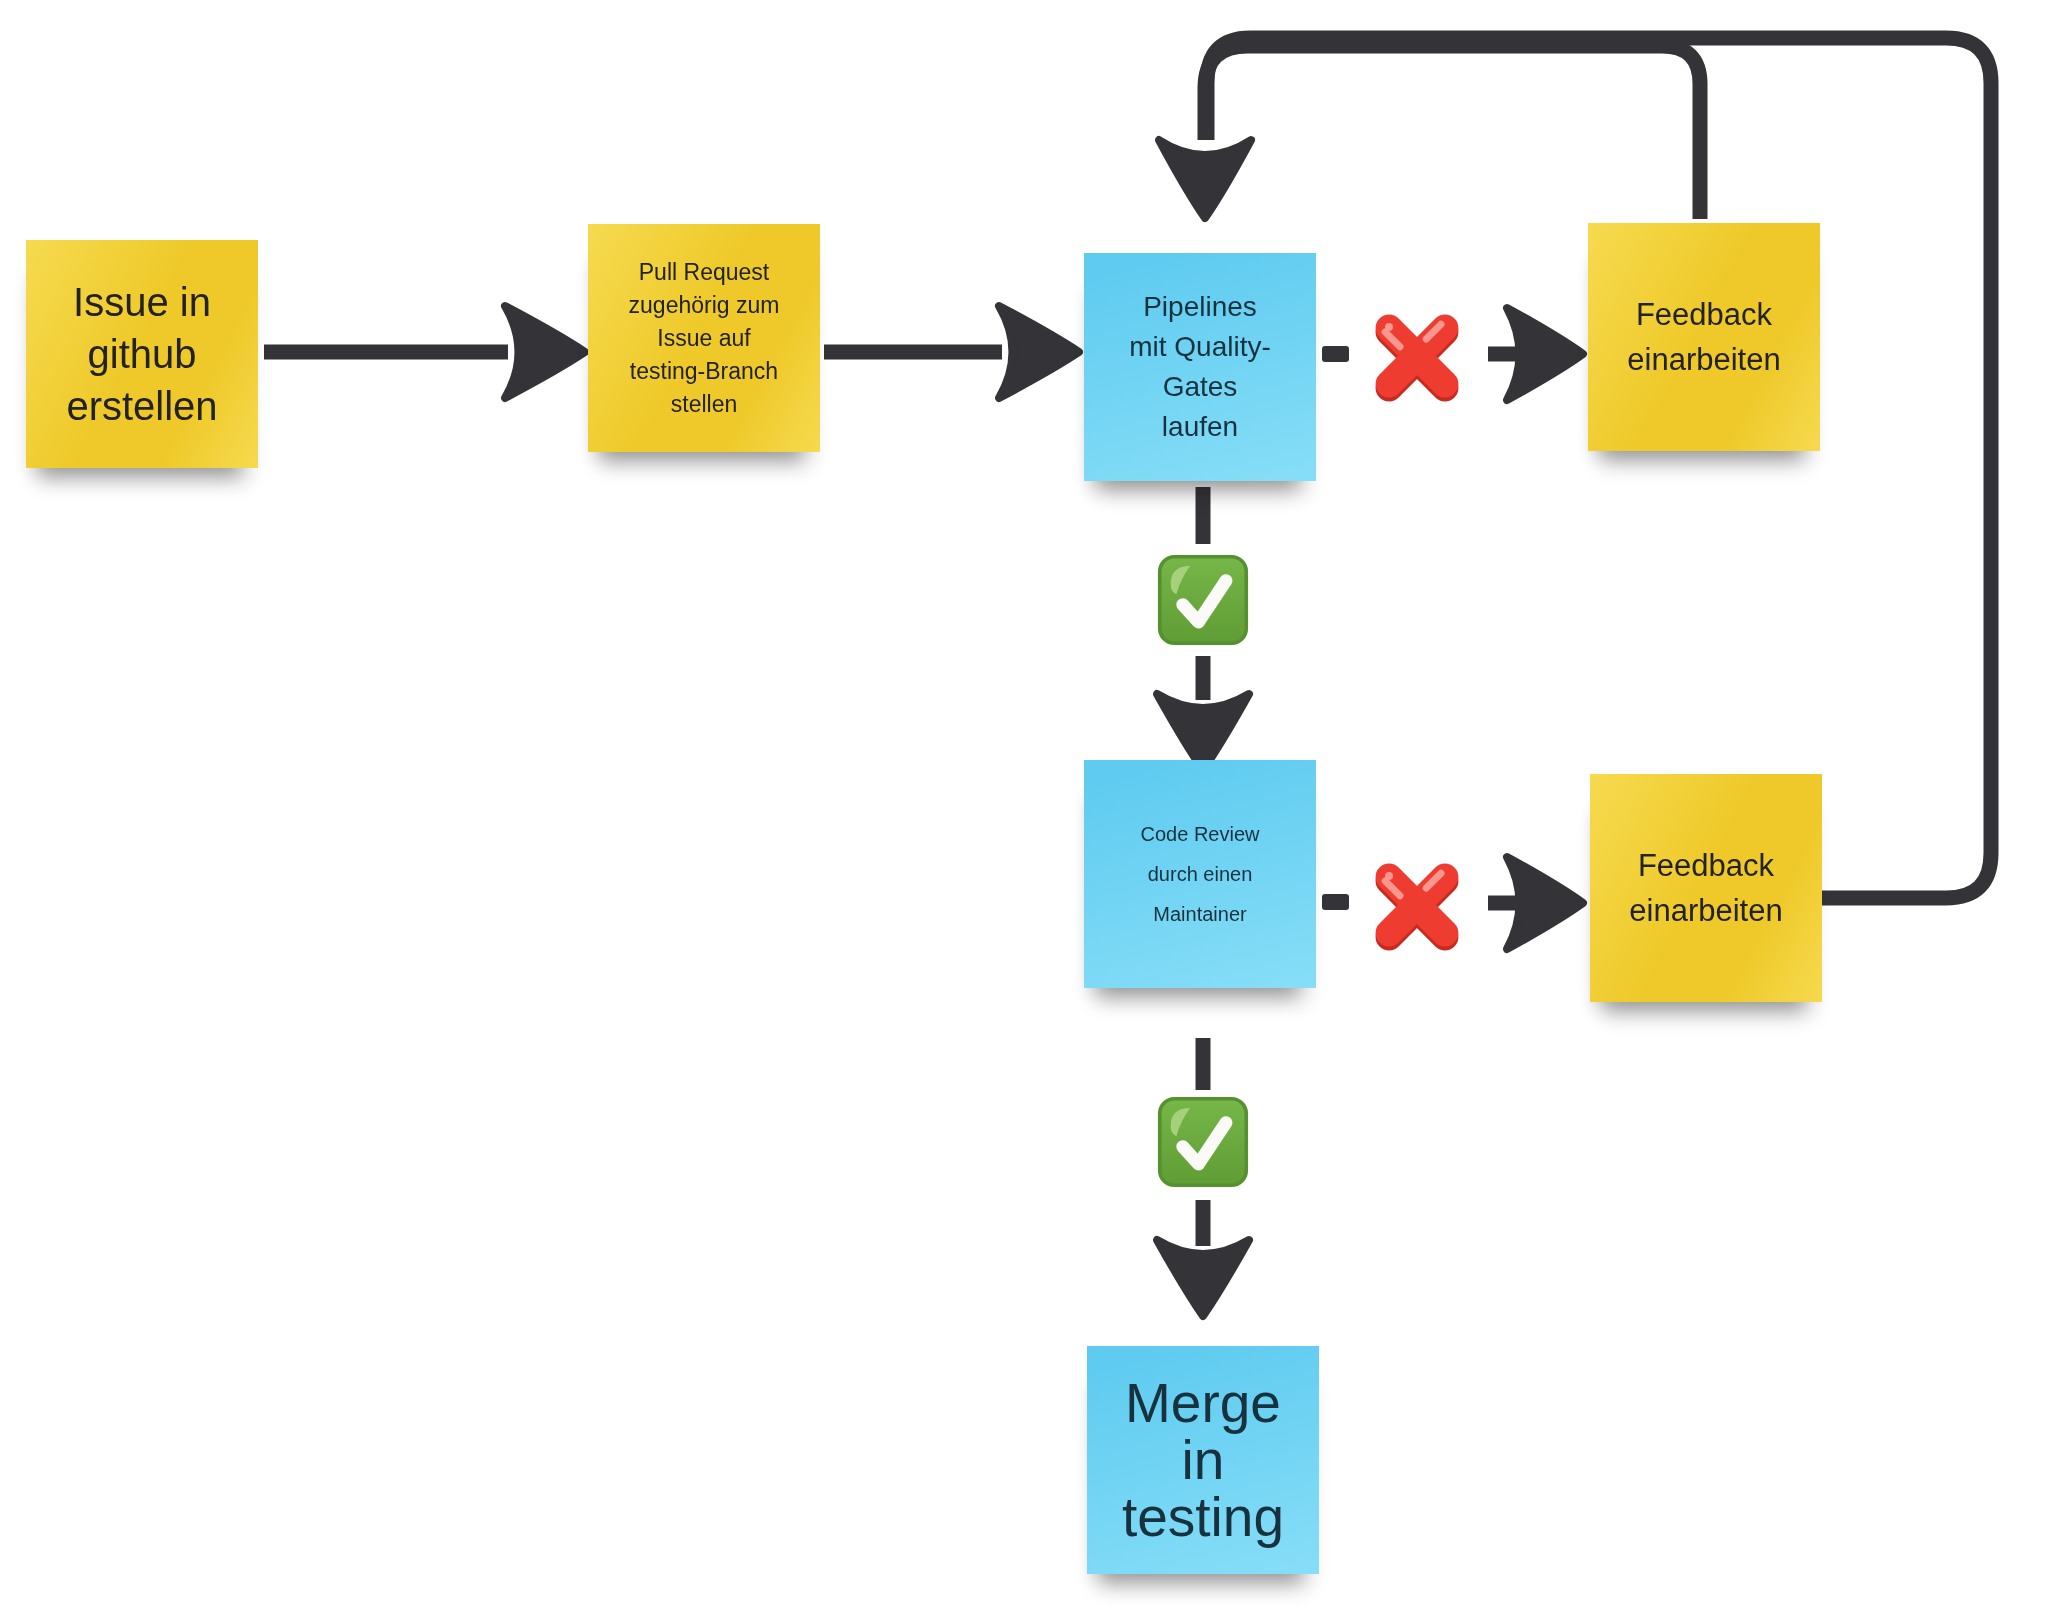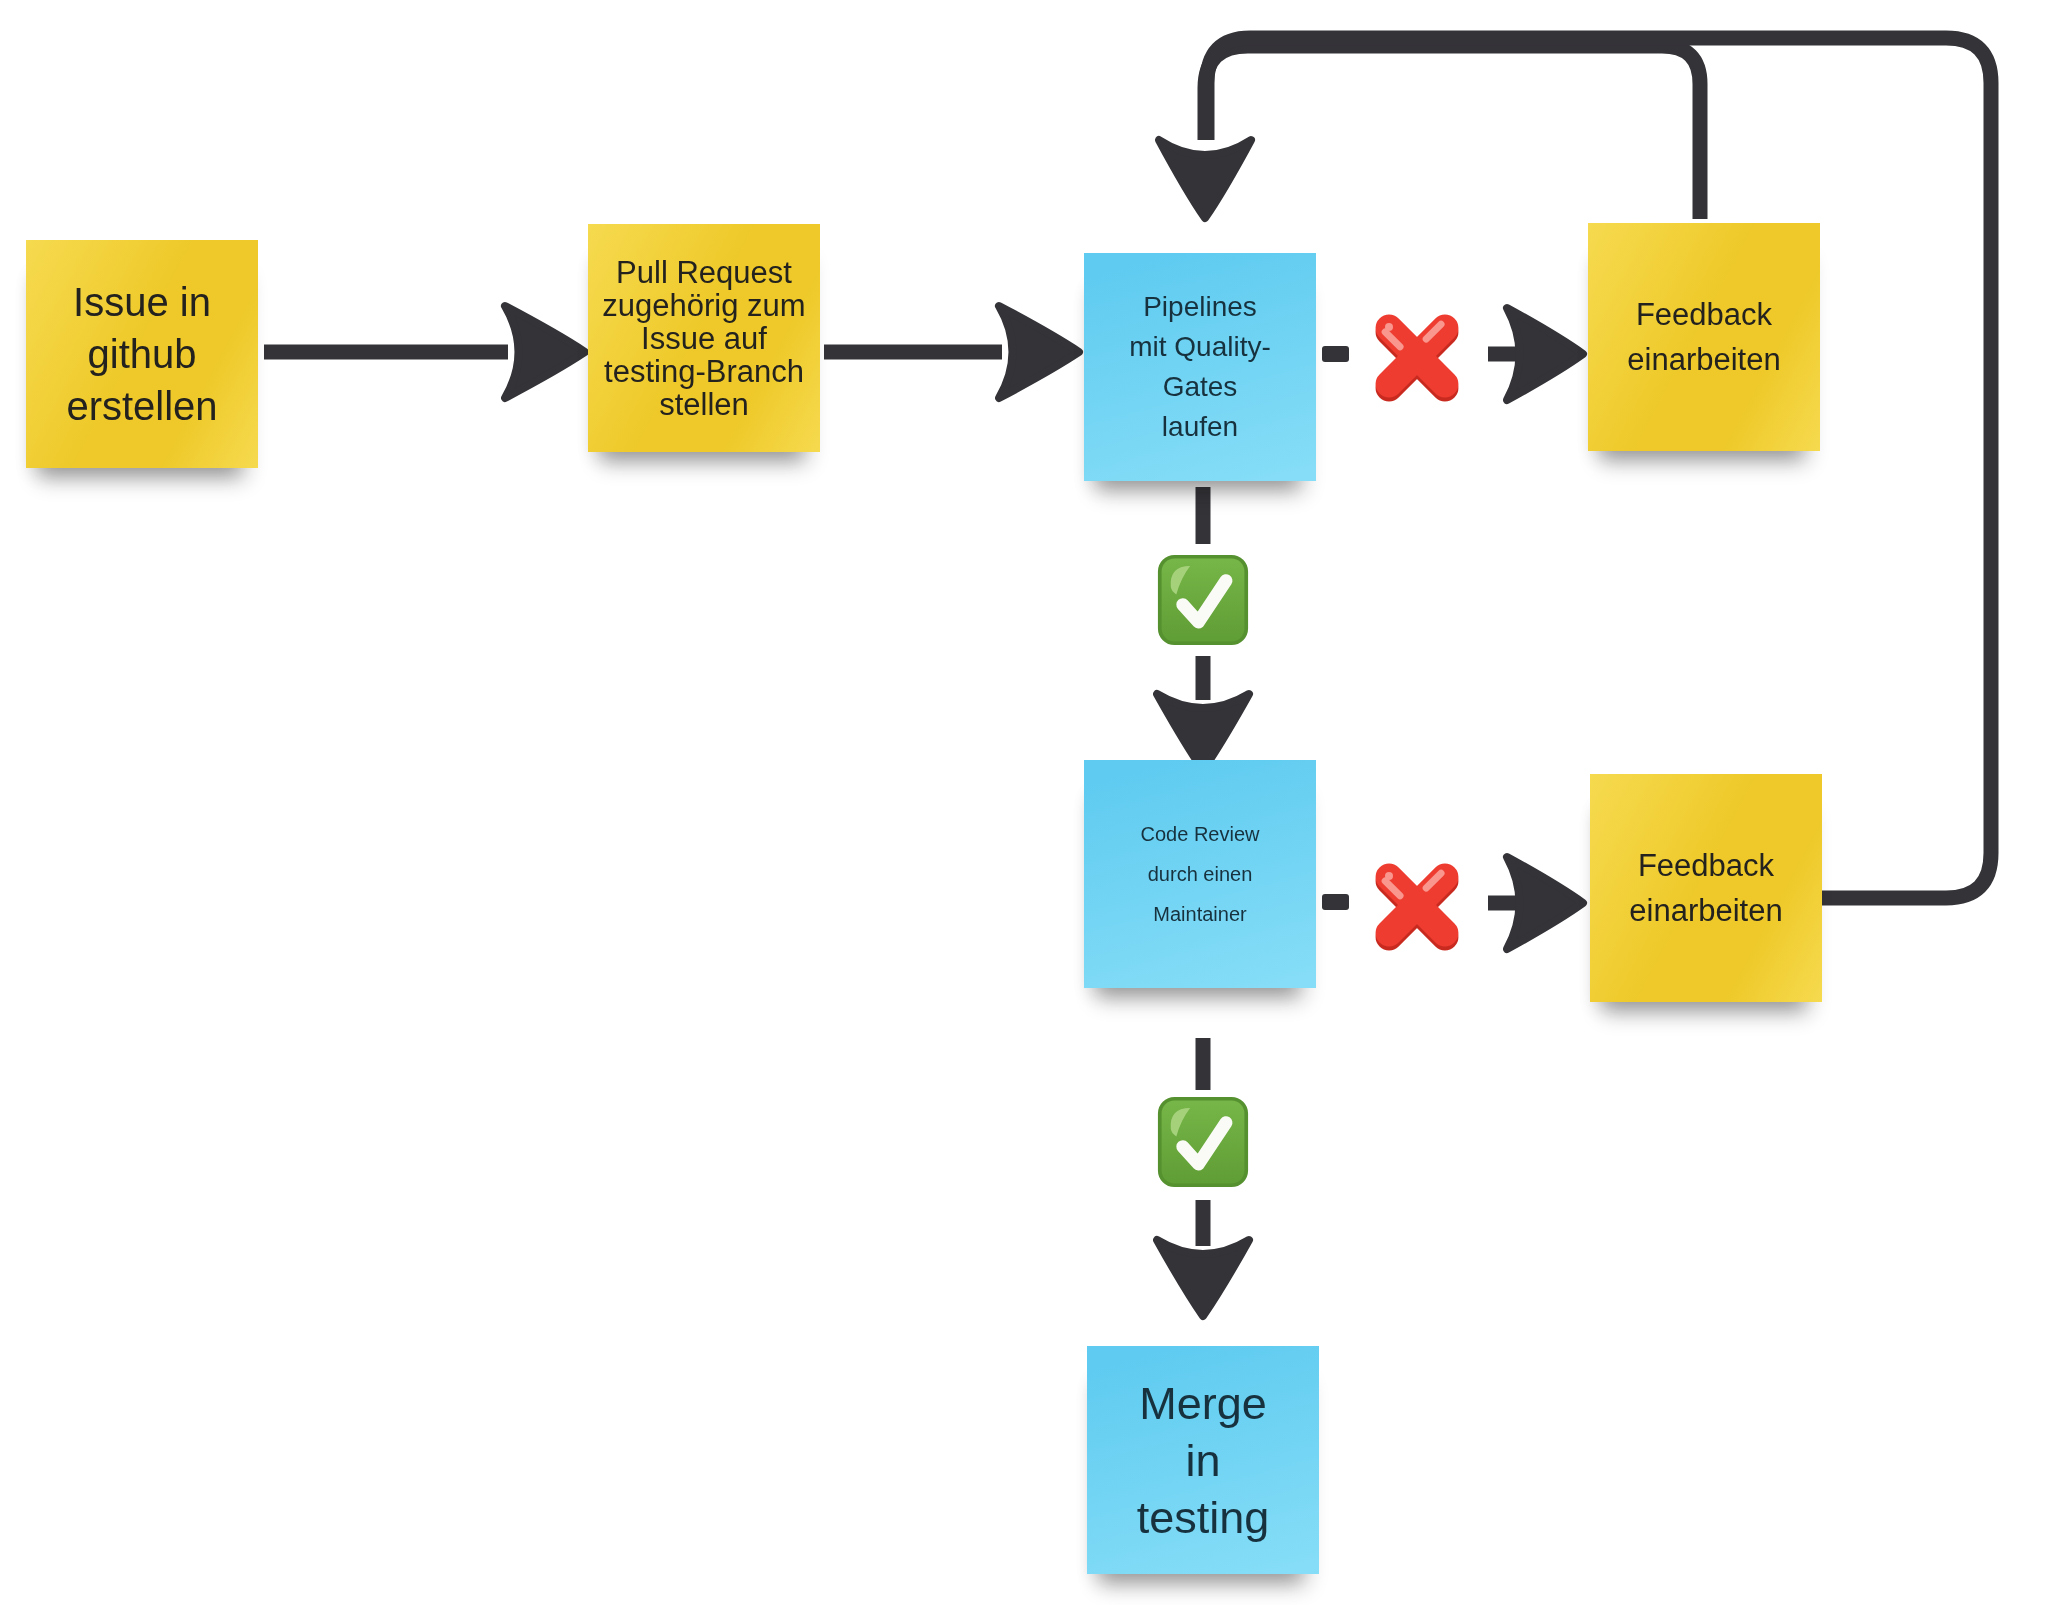--- a/index.html
+++ b/index.html
@@ -34,26 +34,26 @@
   .note.yellow{
     background:linear-gradient(118deg,var(--note_yellow_light) 0%,var(--note_yellow) 48%,var(--note_yellow) 72%,var(--note_yellow_light) 100%);
     color:var(--note_yellow_text);
   }
   .note.cyan{
     background:linear-gradient(165deg,var(--note_cyan) 8%,var(--note_cyan_light) 95%);
     color:var(--note_cyan_text);
     margin-top:24px;
   }
   .n-issue  {left:26px;  top:240px; font-size:40px; line-height:52px;}
-  .n-pull   {left:588px; top:224px; font-size:31px; line-height:33px;justify-content:flex-end;}
+  .n-pull   {left:588px; top:224px; font-size:23px; line-height:33px;justify-content:flex-end;}
   .n-pipe   {left:1084px;top:229px; font-size:28px; line-height:40px;}
   .n-fb1    {left:1588px;top:223px; font-size:31px; line-height:45px;}
   .n-review {left:1084px;top:736px; font-size:20px; line-height:40px;align-items:center;}
   .n-fb2    {left:1590px;top:774px; font-size:31px; line-height:45px;}
-  .n-merge  {left:1087px;top:1322px;font-size:45px; line-height:57px;}
+  .n-merge  {left:1087px;top:1322px;font-size:55px; line-height:57px;}
 </style>
 </head>
 <body>
 
 <div class="board">
 
   <svg class="overlay" width="2046" height="1605" viewBox="0 0 2046 1605">
     <defs>
       <linearGradient id="ckGrad" x1="0" y1="0" x2="0" y2="1">
         <stop offset="0" class="ck-s1"></stop>

